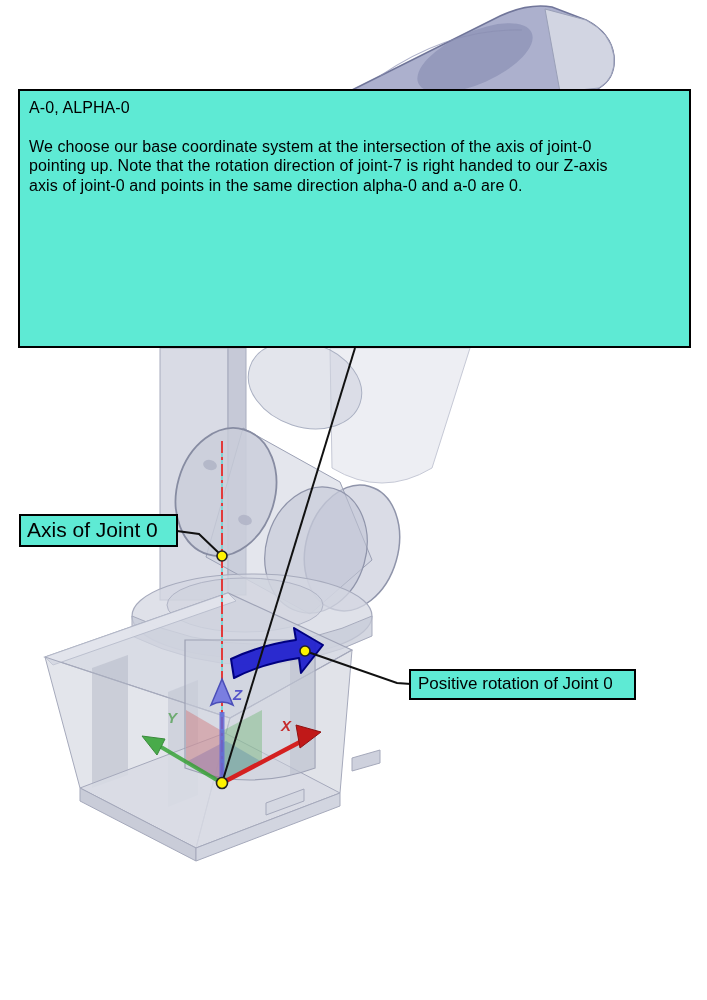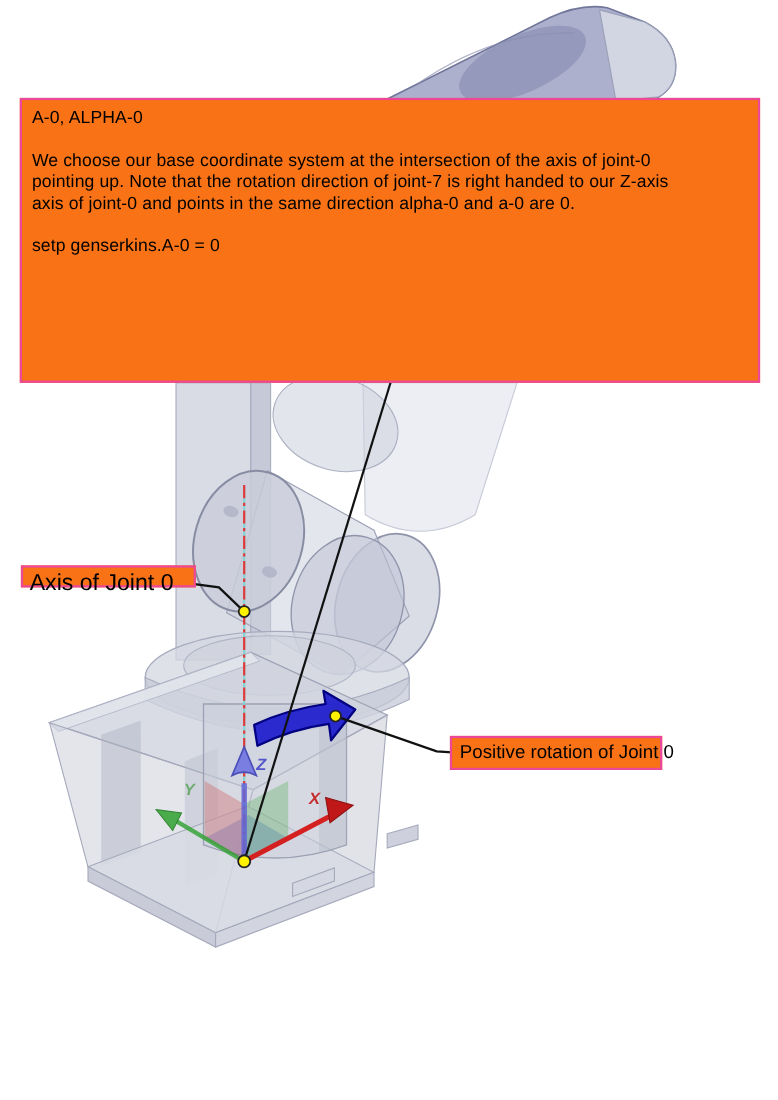--- a/index.html
+++ b/index.html
@@ -2,27 +2,27 @@
 <html><head>
 <meta charset="utf-8">
 <style>
   html,body{margin:0;padding:0;background:#ffffff;}
   #canvas{
     position:relative;width:707px;height:1000px;background:#ffffff;overflow:hidden;
     font-family:"Liberation Sans",sans-serif;color:#000;
   }
   #scene{position:absolute;left:0;top:0;z-index:1;}
   .note{
-    position:absolute;z-index:2;background:#f97316;border:2px solid #ec4899;
+    position:absolute;z-index:2;background:#5eead4;border:2px solid #000000;
     box-sizing:border-box;
   }
   #info-box{left:18px;top:89px;width:673px;height:259px;padding:7px 6px 0 9px;}
   #info-box .tline{font-size:16px;line-height:19.4px;min-height:19.4px;white-space:nowrap;letter-spacing:0.1px;}
-  #axis-callout{left:19px;top:514px;width:159px;height:20px;font-size:21px;line-height:28px;padding-left:6px;white-space:nowrap;}
-  #rotation-callout{left:409px;top:669px;width:193px;height:31px;font-size:17px;line-height:26px;padding-left:7px;white-space:nowrap;}
+  #axis-callout{left:19px;top:514px;width:159px;height:33px;font-size:21px;line-height:28px;padding-left:6px;white-space:nowrap;}
+  #rotation-callout{left:409px;top:669px;width:227px;height:31px;font-size:17px;line-height:26px;padding-left:7px;white-space:nowrap;}
   svg text.axlbl{font-family:"Liberation Sans",sans-serif;font-weight:bold;font-style:italic;font-size:15px;}
 </style>
 </head>
 <body>
 
 <div id="canvas">
 
   <svg id="scene" width="707" height="1000" viewBox="0 0 707 1000">
 
     <g>
@@ -115,20 +115,19 @@
     </g>
   </svg>
 
   <div id="info-box" class="note">
     <div class="tline">A-0, ALPHA-0</div>
     <div class="tline"></div>
     <div class="tline">We choose our base coordinate system at the intersection of the axis of joint-0</div>
     <div class="tline">pointing up. Note that the rotation direction of joint-7 is right handed to our Z-axis</div>
     <div class="tline">axis of joint-0 and points in the same direction alpha-0 and a-0 are 0.</div>
     <div class="tline"></div>
-    <div class="tline">setp genserkins.A-0 = 0</div>
   </div>
 
   <div id="axis-callout" class="note">Axis of Joint 0</div>
 
   <div id="rotation-callout" class="note">Positive rotation of Joint 0</div>
 
 </div>
 
 </body></html>

